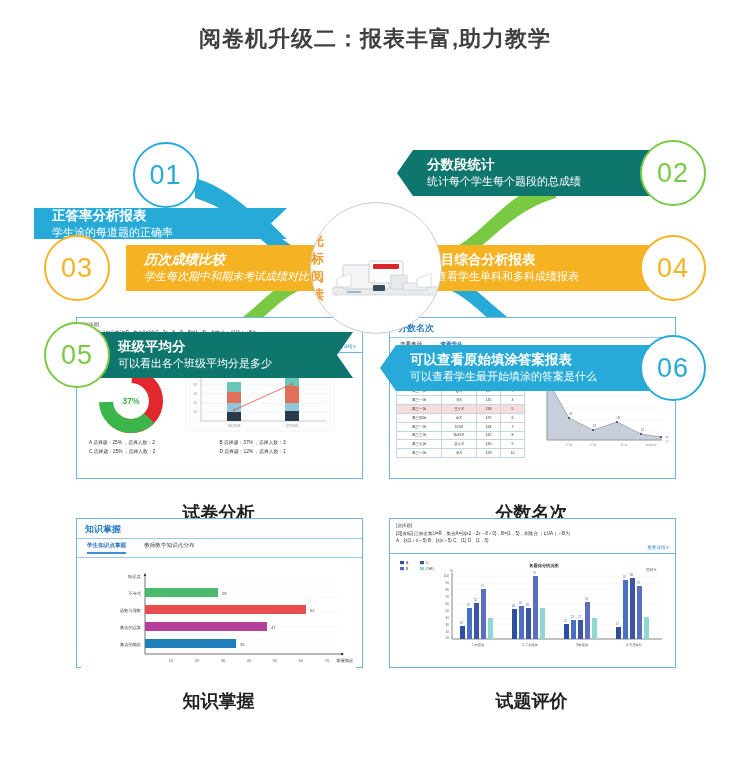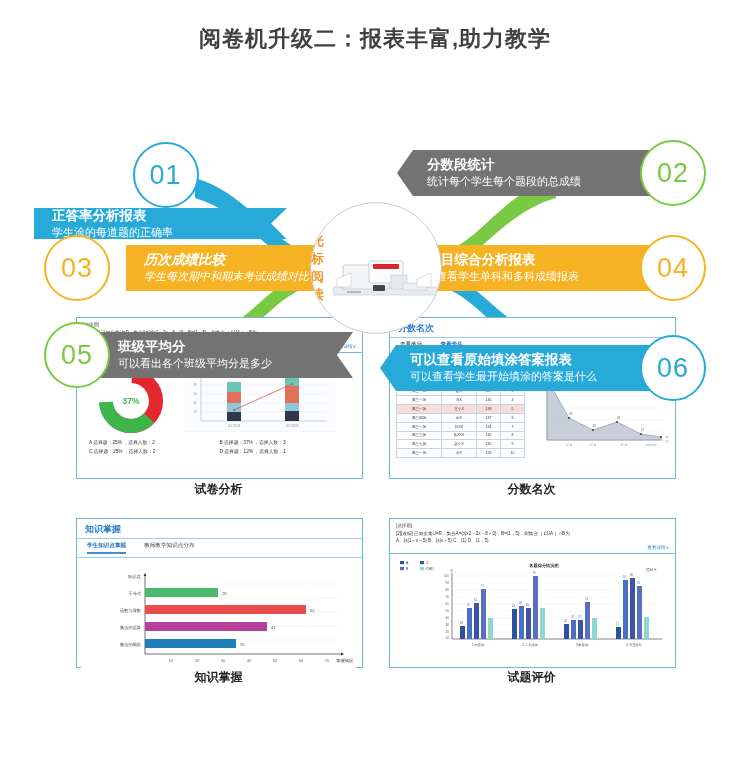--- a/index.html
+++ b/index.html
@@ -39,39 +39,39 @@
   .feat.left .banner.wide{padding-right:42px;}
   
   .feat.right{flex-direction:row-reverse;}
   .feat.right .banner{
     padding:0 18px 0 30px;margin-right:-10px;
     clip-path:polygon(16px 0,100% 0,100% 100%,16px 100%,0 50%);
     align-items:flex-start;
   }
 
   .c-blue{color:#28aad9;flex-direction:column;} .bg-blue{background:#28aad9;}
-  .c-green{color:#7ac943;} .bg-green{background:#737373;}
+  .c-green{color:#7ac943;} .bg-green{background:#0f766e;}
   .c-orange{color:#f5b324;} .bg-orange{background:#f5b324;}
 
   .center-node{
     position:absolute;left:310px;top:148px;width:130px;height:130px;
     border-radius:50%;border:1px solid #c9c9c9;background:#fff;
     z-index:5;display:flex;align-items:center;
     overflow:hidden;
   }
   .center-node .cn-label{
     font-size:13px;font-weight:bold;color:#f09a2b;margin-top:18px;letter-spacing:1px;
   }
   .machine{position:relative;width:112px;height:52px;margin-top:14px;}
 
   
   .shots{position:relative;width:750px;}
   .shot{position:absolute;background:#fff;border:1px solid #6fb6dd;}
   .shot-cap{
-    position:absolute;text-align:center;font-size:12px;color:#222;font-weight:bold;
+    position:absolute;text-align:center;font-size:18px;color:#222;font-weight:bold;margin-top:20px;
   }
   .qbox{border-bottom:1px solid #6fb6dd;padding:4px 6px 2px 6px;}
   .qtag{font-size:4.6px;color:#555;line-height:1.5;}
   .qline{font-size:4.6px;color:#333;line-height:1.55;}
   .qmore{font-size:4.6px;color:#2a7fc1;text-align:right;line-height:1.6;}
   .panel-head{
     font-size:9px;font-weight:bold;color:#2b7fc4;padding:4px 8px 2px 8px;
     border-bottom:1px solid #9dc9e6;
   }
   .tabbar{display:flex;gap:18px;padding:3px 10px;border-bottom:1px solid #9dc9e6;}

